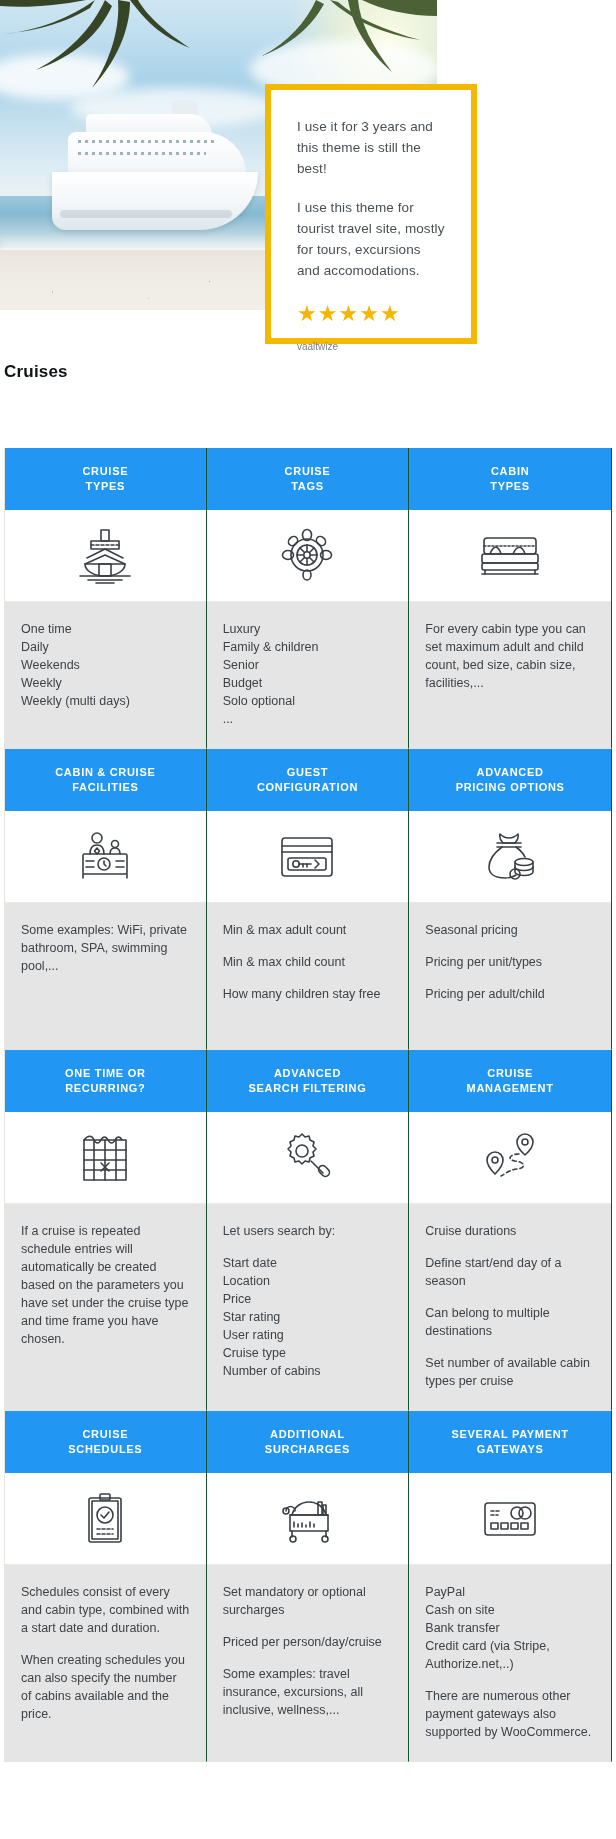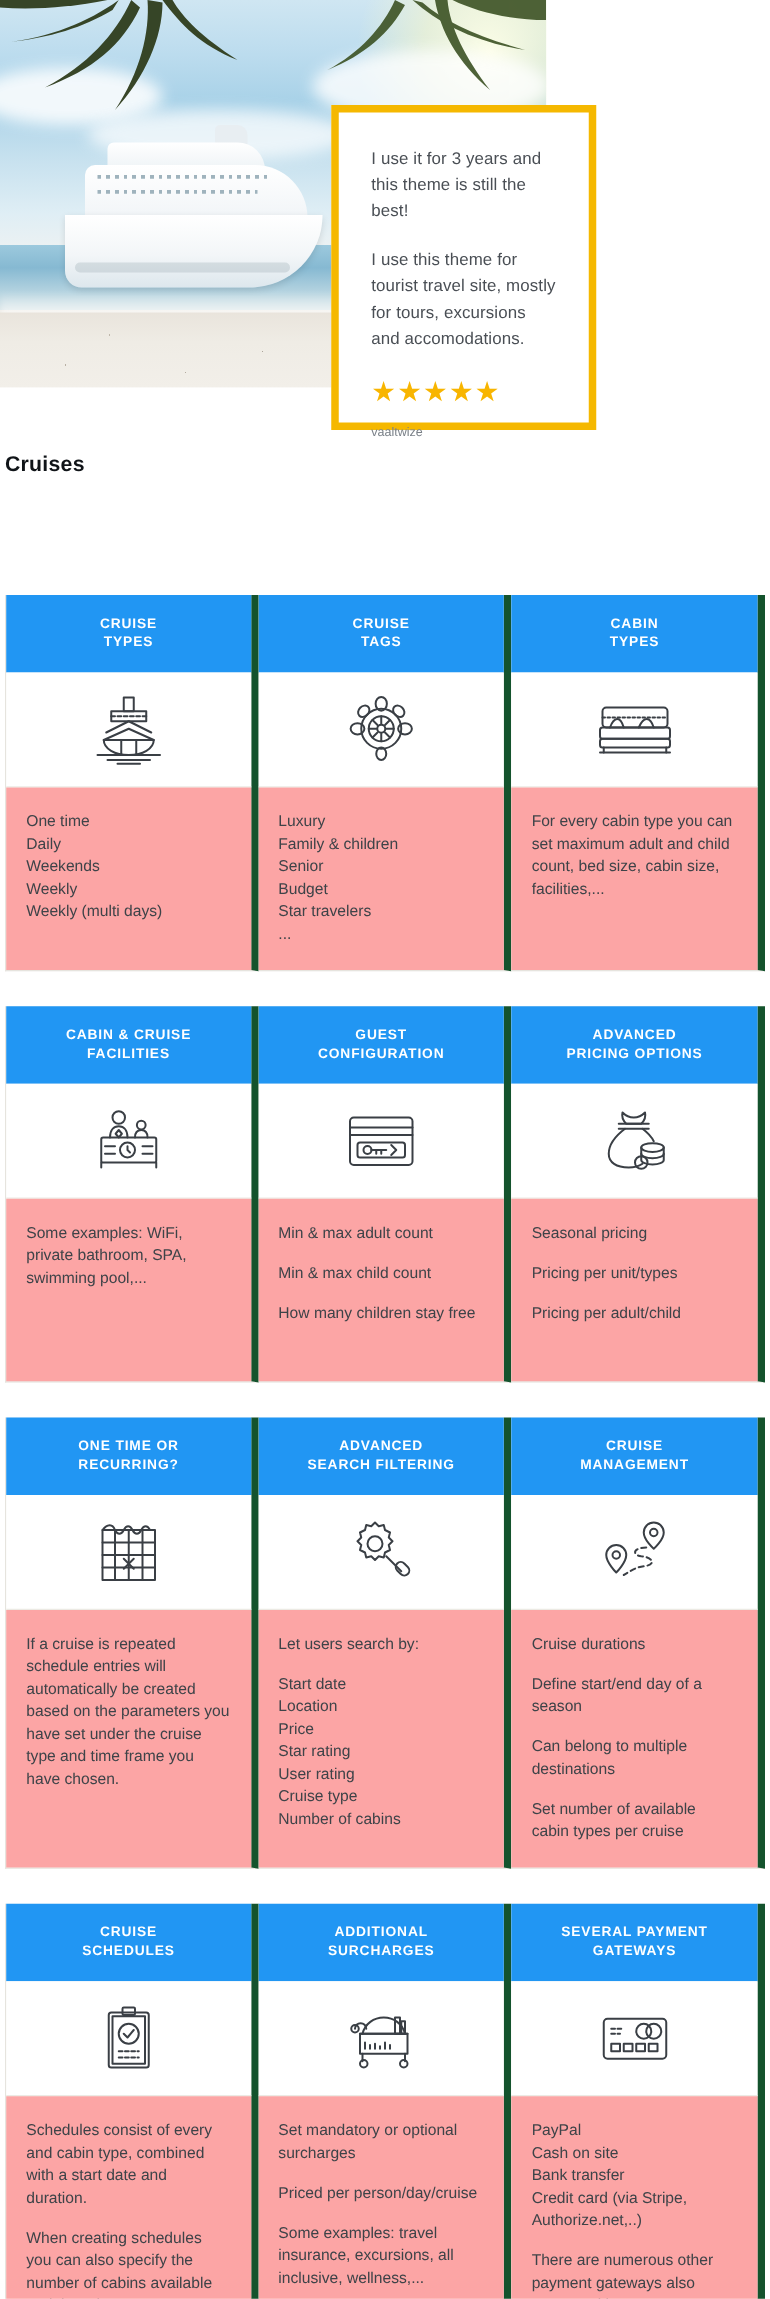--- a/index.html
+++ b/index.html
@@ -118,42 +118,41 @@
   .section-title {
     position: absolute; left: 4px; top: 362px;
     font-size: 17px; font-weight: 700; color: #101418; letter-spacing: .2px;
   }
 
   
   .grid { position: absolute; left: 4px; top: 448px; width: 608px; }
   .row { display: flex; width: 100%; }
   .cell {
     width: 33.333%;
-    border-right: 6px solid #14532d;
+    border-right: 1px solid #14532d;
     border-bottom: 1px solid #e6e4de;
     display: flex; flex-direction: column;
     background: #f7f7f5;
-    margin-top: 28px;
   }
   .cell:first-child { border-left: 1px solid #e6e4de; }
   .cell-head {
     background: #2196f3; color: #ffffff;
     text-align: center; font-weight: 700; font-size: 11px;
     letter-spacing: .7px; line-height: 15px;
     padding: 16px 6px 16px; text-transform: uppercase;
     min-height: 56px; display:flex; align-items:center; justify-content:center;
   }
   .cell-icon {
     background: #ffffff; height: 92px;
     display: flex; align-items: center; justify-content: center;
     border-bottom: 1px solid #eceae4;
   }
   .cell-icon svg { display:block; }
   .cell-body {
-    background: #fca5a5; padding: 18px 16px 20px;
+    background: #e5e5e5; padding: 18px 16px 20px;
     font-size: 12.5px; line-height: 18px; color: #3e4348; flex: 1;
   }
   .cell-body p { margin-bottom: 14px; }
   .cell-body p:last-child { margin-bottom: 0; }
   .lines div { line-height: 18px; }
   .spaced div { margin-bottom: 14px; }
   .spaced div:last-child { margin-bottom: 0; }
 
   
   .row-1 .cell-body { min-height: 116px; }
@@ -260,21 +259,21 @@
             <ellipse cx="48" cy="28" rx="5.5" ry="4.5"></ellipse>
             <ellipse cx="15" cy="14" rx="5" ry="4" transform="rotate(-45 15 14)"></ellipse>
             <ellipse cx="43" cy="14" rx="5" ry="4" transform="rotate(45 43 14)"></ellipse>
           </svg>
         </div>
         <div class="cell-body lines">
           <div>Luxury</div>
           <div>Family &amp; children</div>
           <div>Senior</div>
           <div>Budget</div>
-          <div>Star travelers</div>
+          <div>Solo optional</div>
           <div>...</div>
         </div>
       </div>
 
       <div class="cell">
         <div class="cell-head">
           <span><span>CABIN</span><br>
           <span>TYPES</span></span>
         </div>
         <div class="cell-icon">

